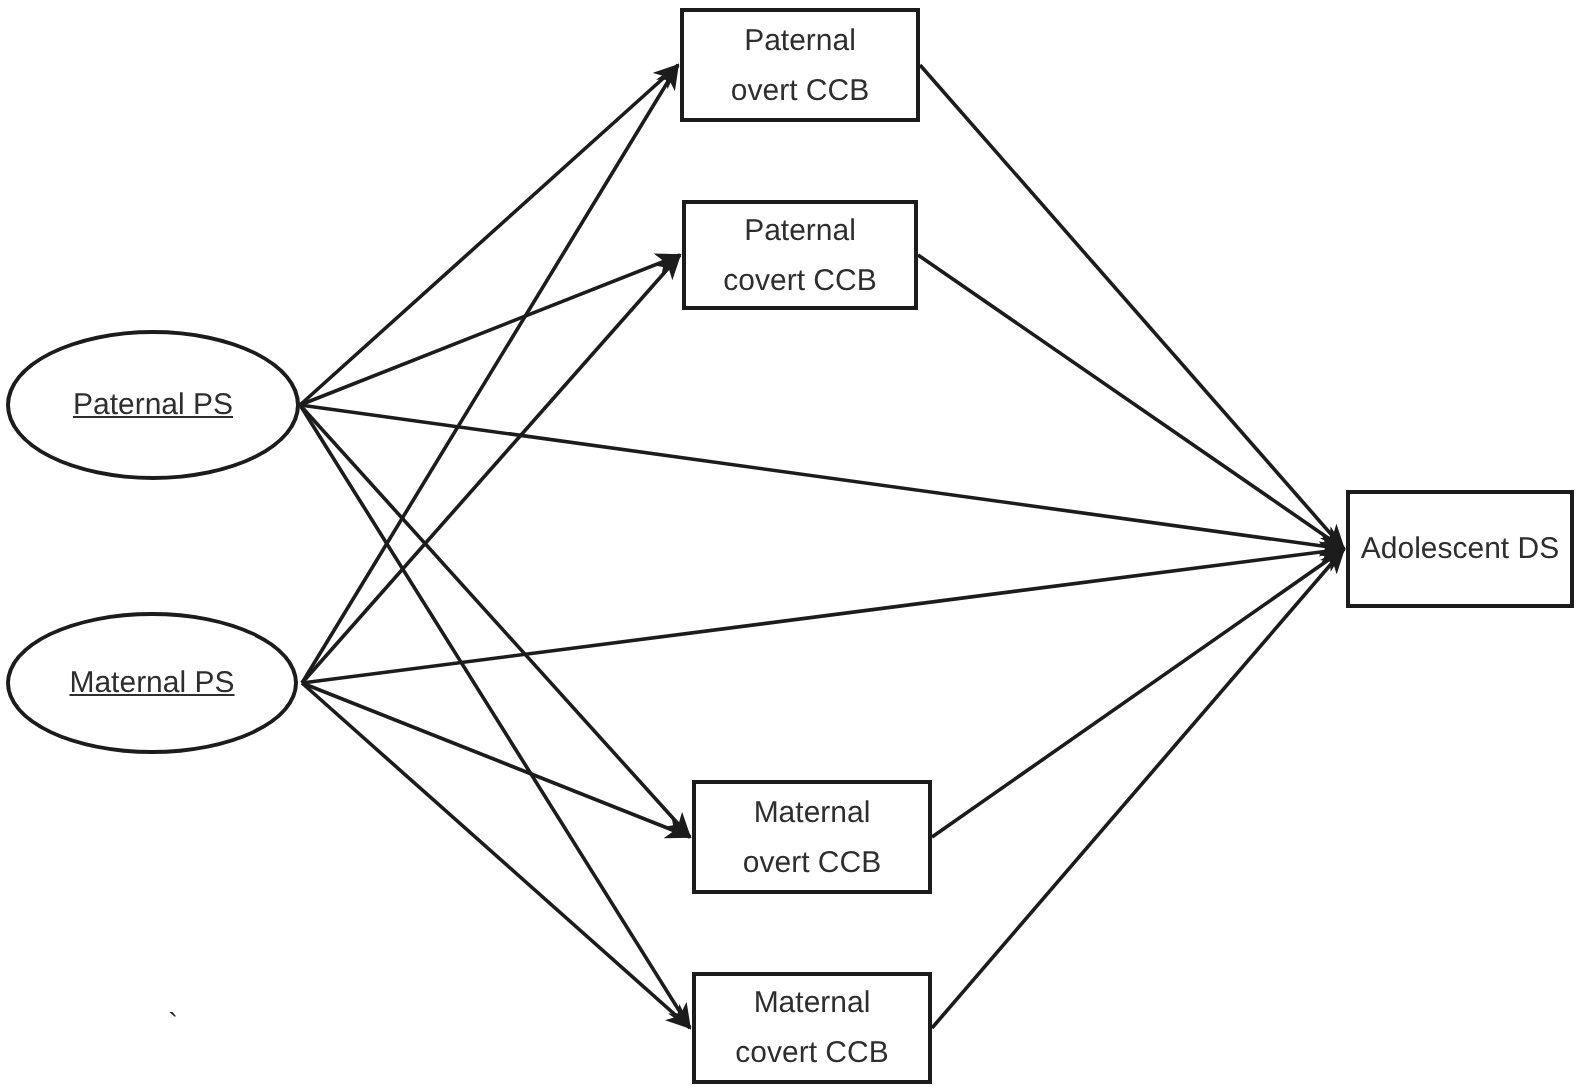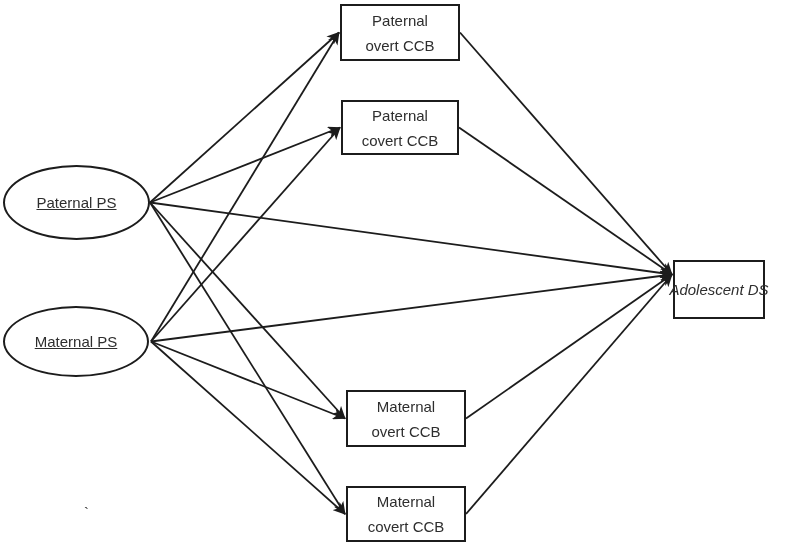--- a/index.html
+++ b/index.html
@@ -102,19 +102,19 @@
   <div class="node rect" style="left:346px; top:390px; width:120px; height:57px;">
     <span>Maternal</span>
     <span>overt CCB</span>
   </div>
 
   <div class="node rect" style="left:346px; top:486px; width:120px; height:56px;">
     <span>Maternal</span>
     <span>covert CCB</span>
   </div>
 
-  <div class="node rect" style="left:673px; top:260px; width:92px; height:59px;font-style:italic;">
+  <div class="node rect" style="left:673px; top:245px; width:114px; height:59px;">
     <span>Adolescent DS</span>
   </div>
 
   <span class="stray">`</span>
 
 </div>
 
 </body></html>

